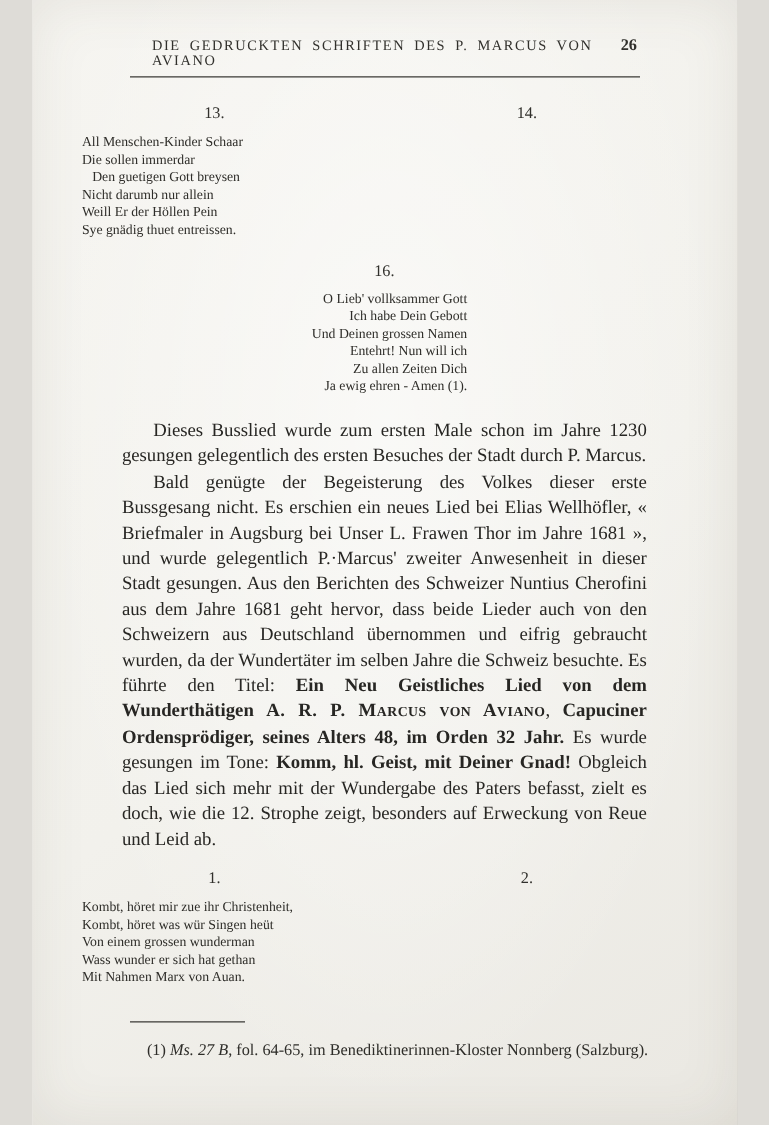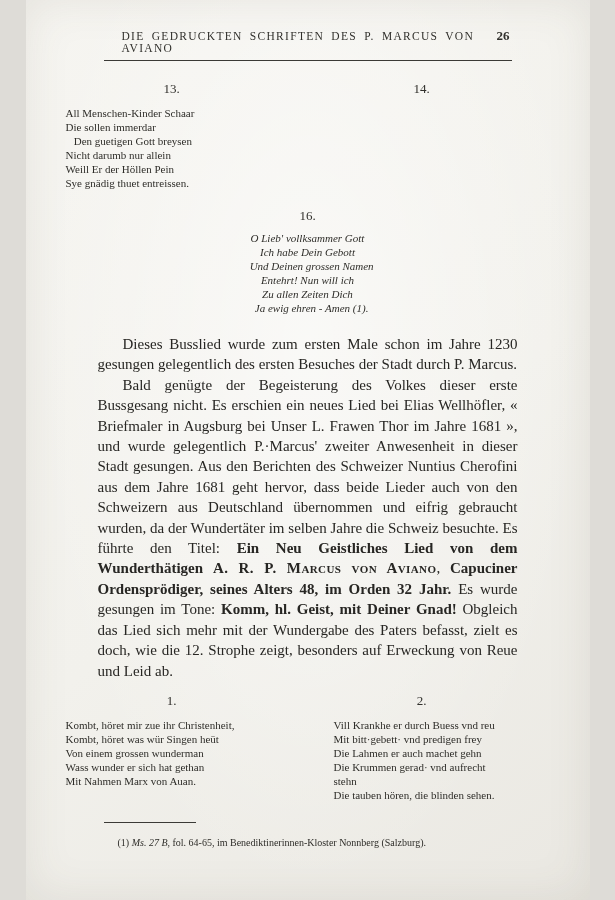--- a/index.html
+++ b/index.html
@@ -63,22 +63,21 @@
   .verse-lines {
     font-size: 11px;
     line-height: 14px;
     white-space: pre-wrap;
     color: #2e2d29;
   }
   .verse-center { margin-top: 18px; text-align: center; }
   .verse-center .verse-num { margin-bottom: 7px; }
   .verse-center .verse-lines {
     display: inline-block;
-    text-align: center;
-    font-style: italic;
+    text-align: right;
   }
 
   
   .body-copy {
     margin: 18px 72px 0 72px;
     font-size: 15px;
     line-height: 20.4px;
     text-align: justify;
     color: #272623;
   }
@@ -98,21 +97,21 @@
   }
   .footnote-rule {
     width: 92px;
     border-top: 1.4px solid #3b3a36;
     margin-left: 6px;
     margin-bottom: 14px;
   }
   .footnote-text {
     margin: 0;
     padding-left: 20px;
-    font-size: 10px;
+    font-size: 13px;
     color: #2e2d29;
   }
 </style>
 </head>
 <body>
 
 <div class="page">
 
   <div class="header">
     <span class="running-title">DIE GEDRUCKTEN SCHRIFTEN DES P. MARCUS VON AVIANO</span>
@@ -154,25 +153,20 @@
     <div class="verse-col col-left">
       <div class="verse-num">1.</div>
       <div class="verse-lines">Kombt, höret mir zue ihr Christenheit,
 Kombt, höret was wür Singen heüt
 Von einem grossen wunderman
 Wass wunder er sich hat gethan
 Mit Nahmen Marx von Auan.</div>
     </div>
     <div class="verse-col col-right">
       <div class="verse-num">2.</div>
-      <div class="verse-lines">Vill Krankhe er durch Buess vnd reu
-Mit bitt·gebett· vnd predigen frey
-Die Lahmen er auch machet gehn
-Die Krummen gerad· vnd aufrecht stehn
-Die tauben hören, die blinden sehen.</div>
     </div>
   </div>
 
   <div class="footnote-area">
     <div class="footnote-rule"></div>
     <p class="footnote-text"><span>(1) </span><span class="i">Ms. 27 B</span><span>, fol. 64-65, im Benediktinerinnen-Kloster Nonnberg (Salzburg).</span></p>
   </div>
 
 </div>
 

